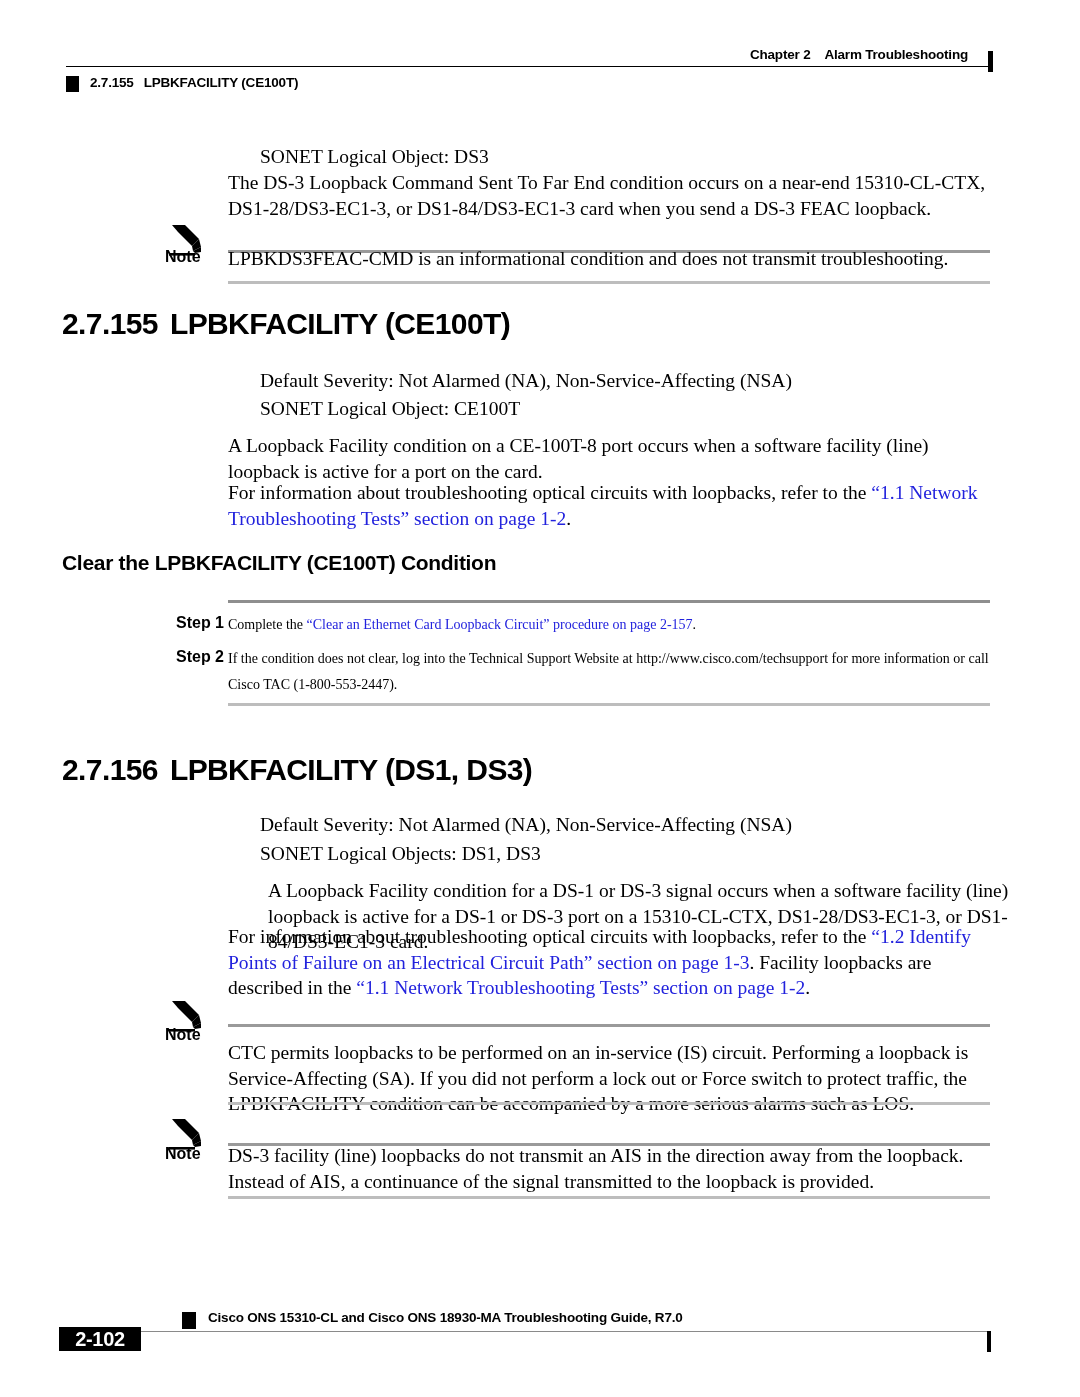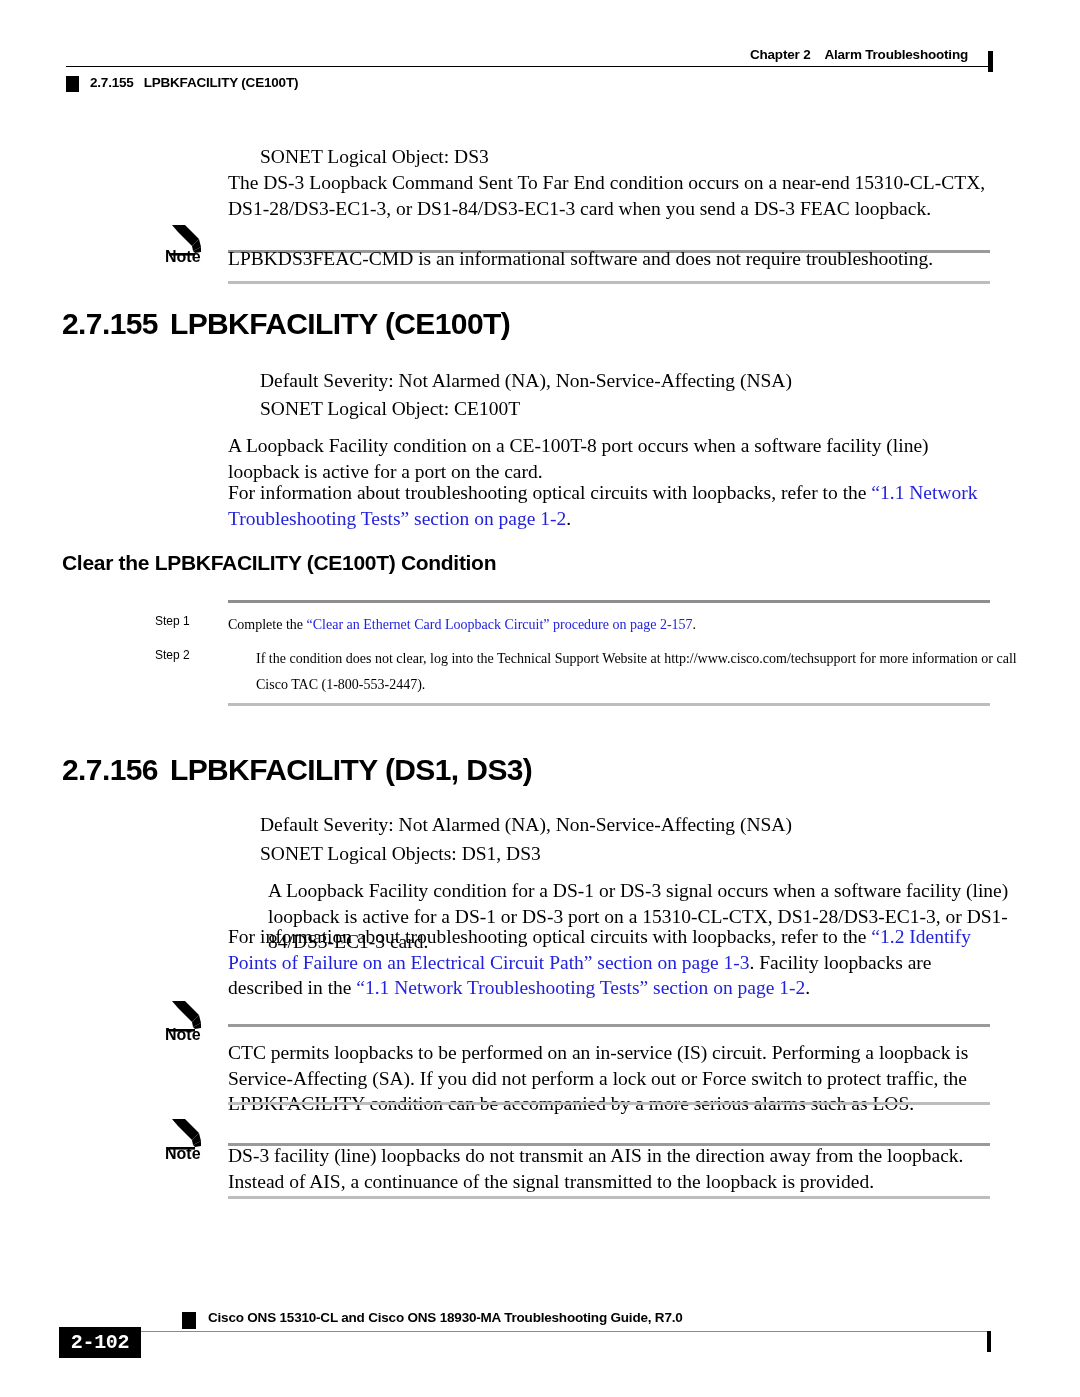--- a/index.html
+++ b/index.html
@@ -146,24 +146,24 @@
   
   .step-rule {
     position: absolute;
     left: 228px;
     width: 762px;
     height: 3px;
     background: #8e8e8e;
   }
   .step-label {
     position: absolute;
-    left: 155px;
-    font-family: "Liberation Sans Narrow", "Liberation Sans", sans-serif;
-    font-weight: normal;
-    font-size: 12px;
+    left: 176px;
+    font-family: "Liberation Sans Narrow", "Liberation Sans", sans-serif;
+    font-weight: bold;
+    font-size: 16px;
     white-space: nowrap;
   }
   .step-text {
     position: absolute;
     left: 228px;
     width: 766px;
     font-size: 14px;
     line-height: 25.5px;
   }
 
@@ -200,24 +200,24 @@
     top: 1331px;
     width: 4px;
     height: 21px;
     background: #000000;
   }
   .page-number-box {
     position: absolute;
     left: 59px;
     top: 1327px;
     width: 82px;
-    height: 31px;
+    height: 24px;
     background: #000000;
     color: #ffffff;
-    font-family: Liberation Mono, monospace;
+    font-family: Liberation Sans, sans-serif;
     font-weight: bold;
     font-size: 20px;
     display: flex;
     align-items: center;
     justify-content: center;
     letter-spacing: -0.3px;
   }
 </style>
 </head>
 <body>
@@ -242,21 +242,21 @@
   <svg class="note-icon" style="top:222px;" viewBox="0 0 40 34">
     <g fill="#000000">
       <path d="M4 3 L17 3 L31 17 L24 24 L10 10 Z"></path>
       <path d="M24 24 L31 17 L33 25 L25 29 Z"></path>
       <polygon points="25,29 33,25 33,30 27,31"></polygon>
     </g>
     <rect x="1" y="31" width="26" height="2.6" fill="#000000"></rect>
   </svg>
   <div class="note-rule" style="top:250px;"></div>
   <div class="note-label" style="top:248px;">Note</div>
-  <div class="note-body" style="top:246px;">LPBKDS3FEAC-CMD is an informational software and does not require troubleshooting.</div>
+  <div class="note-body" style="top:246px;">LPBKDS3FEAC-CMD is an informational condition and does not transmit troubleshooting.</div>
   <div class="note-rule light" style="top:281px;"></div>
 </div>
 
 <div class="section-head" style="top:307px;">
   <span>2.7.155</span><span class="head-gap"></span><span>LPBKFACILITY (CE100T)</span>
 </div>
 
 <div class="body-text indented" style="top:368px;">Default Severity: Not Alarmed (NA), Non-Service-Affecting (NSA)</div>
 <div class="body-text indented" style="top:396px;">SONET Logical Object: CE100T</div>
 <div class="body-text" style="top:433px;">A Loopback Facility condition on a CE-100T-8 port occurs when a software facility (line) loopback is active for a port on the card.</div>
@@ -268,21 +268,21 @@
 <div class="sub-head" style="top:551px;">Clear the LPBKFACILITY (CE100T) Condition</div>
 
 <div class="step-rule" style="top:600px;"></div>
 
 <div class="step-label" style="top:614px;">Step 1</div>
 <div class="step-text" style="top:612px;">
   <span>Complete the </span><span class="xref">“Clear an Ethernet Card Loopback Circuit” procedure on page 2-157</span><span>.</span>
 </div>
 
 <div class="step-label" style="top:648px;">Step 2</div>
-<div class="step-text" style="top:646px;margin-left:28px;">If the condition does not clear, log into the Technical Support Website at http://www.cisco.com/techsupport for more information or call Cisco TAC (1-800-553-2447).</div>
+<div class="step-text" style="top:646px;">If the condition does not clear, log into the Technical Support Website at http://www.cisco.com/techsupport for more information or call Cisco TAC (1-800-553-2447).</div>
 
 <div class="step-rule" style="top:703px; background:#bdbdbd;"></div>
 
 <div class="section-head" style="top:753px;">
   <span>2.7.156</span><span class="head-gap"></span><span>LPBKFACILITY (DS1, DS3)</span>
 </div>
 
 <div class="body-text indented" style="top:812px;">Default Severity: Not Alarmed (NA), Non-Service-Affecting (NSA)</div>
 <div class="body-text indented" style="top:841px;">SONET Logical Objects: DS1, DS3</div>
 <div class="body-text" style="top:878px;margin-left:40px;">A Loopback Facility condition for a DS-1 or DS-3 signal occurs when a software facility (line) loopback is active for a DS-1 or DS-3 port on a 15310-CL-CTX, DS1-28/DS3-EC1-3, or DS1-84/DS3-EC1-3 card.</div>

